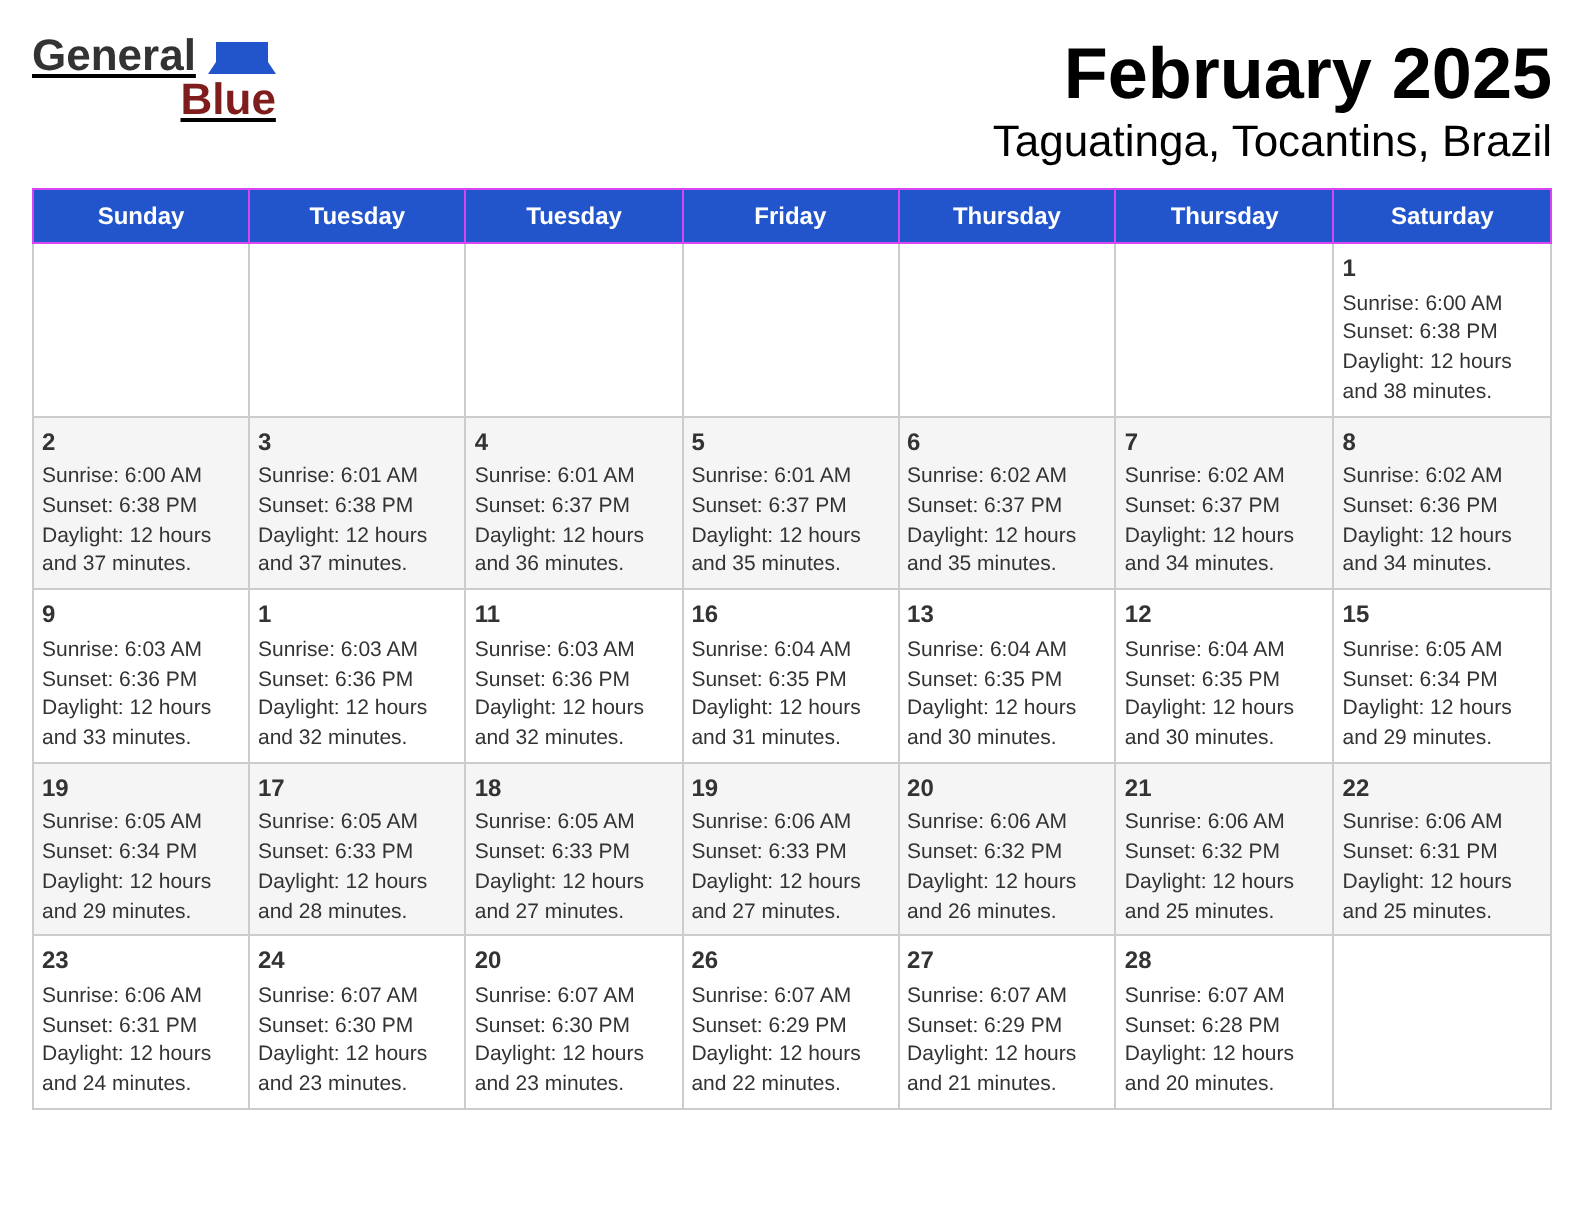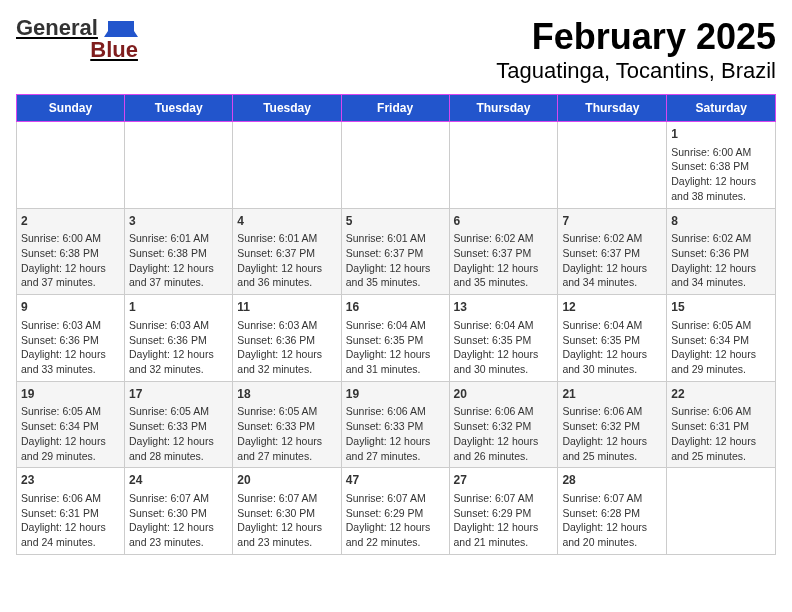--- a/index.html
+++ b/index.html
@@ -266,21 +266,21 @@
 Sunset: 6:30 PM
 Daylight: 12 hours and 23 minutes.</div>
         </td>
         <td>
           <span class="day-num">20</span>
           <div style="white-space: pre-line;">Sunrise: 6:07 AM
 Sunset: 6:30 PM
 Daylight: 12 hours and 23 minutes.</div>
         </td>
         <td>
-          <span class="day-num">47</span>
+          <span class="day-num">26</span>
           <div style="white-space: pre-line;">Sunrise: 6:07 AM
 Sunset: 6:29 PM
 Daylight: 12 hours and 22 minutes.</div>
         </td>
         <td>
           <span class="day-num">27</span>
           <div style="white-space: pre-line;">Sunrise: 6:07 AM
 Sunset: 6:29 PM
 Daylight: 12 hours and 21 minutes.</div>
         </td>

